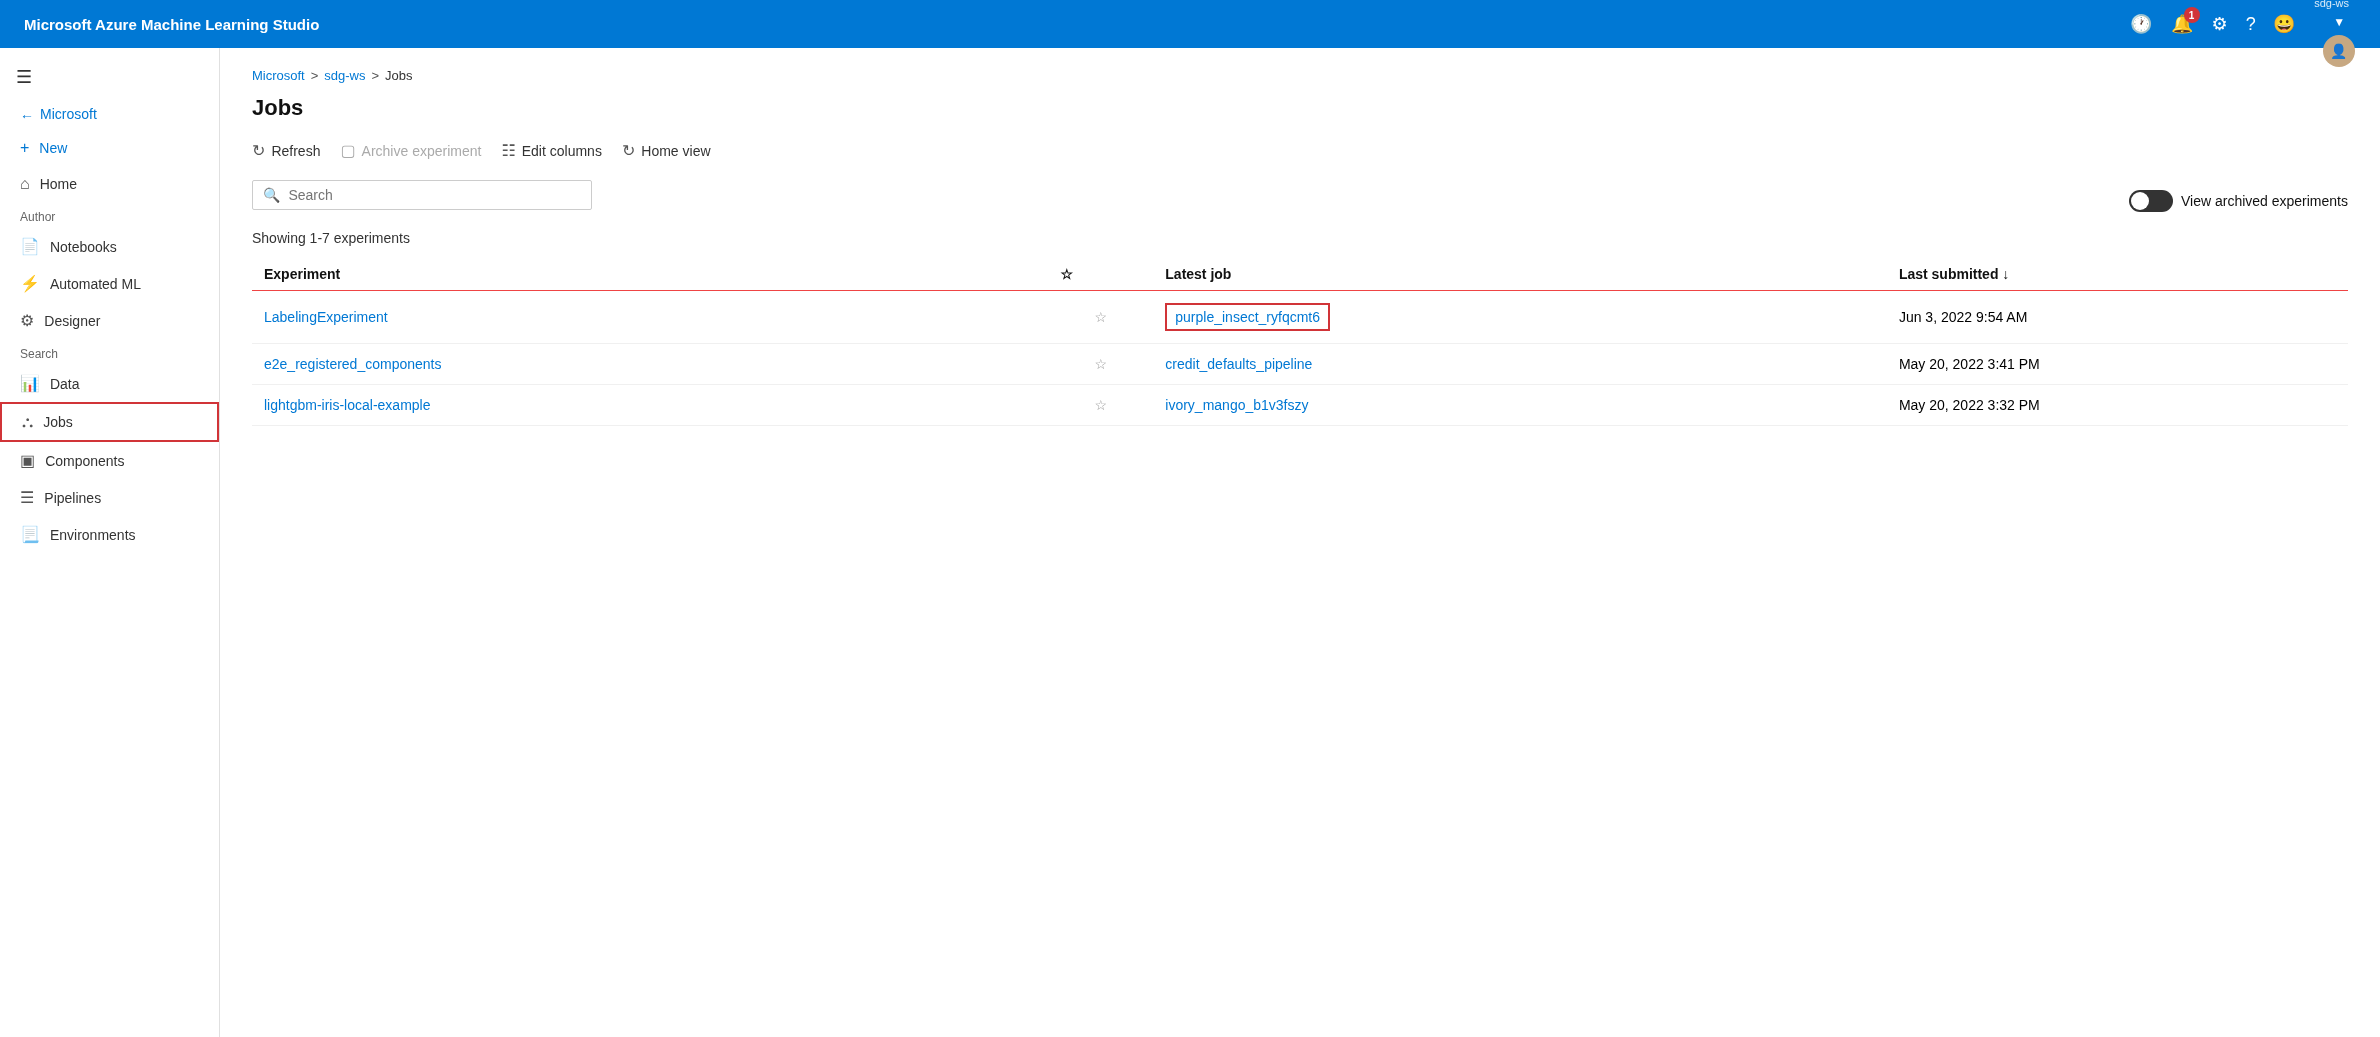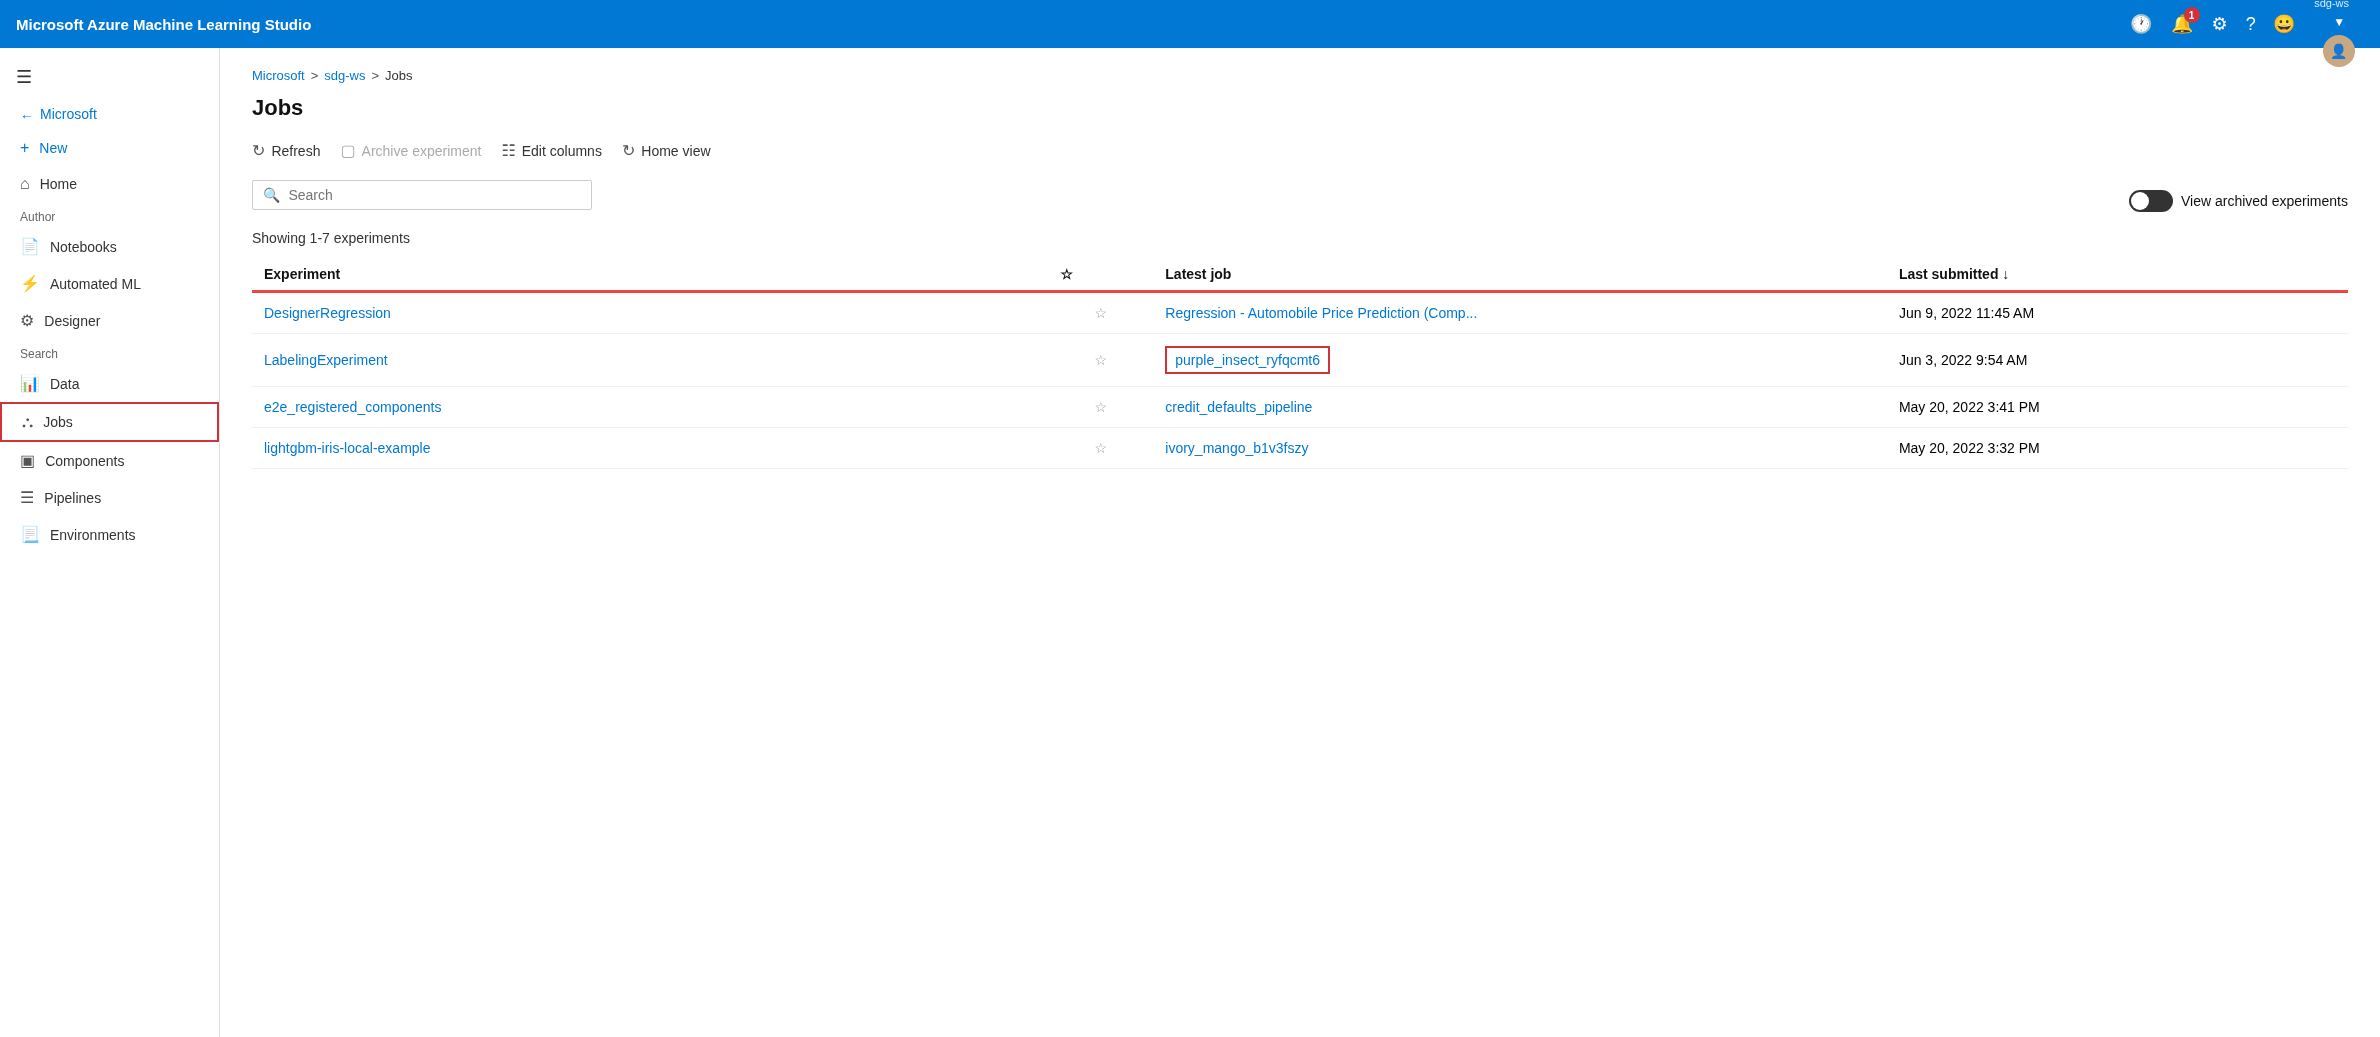--- a/index.html
+++ b/index.html
@@ -11,21 +11,21 @@
       color: #fff;
       height: 48px;
       display: flex;
       align-items: center;
       padding: 0 16px;
       justify-content: space-between;
       position: fixed;
       top: 0; left: 0; right: 0;
       z-index: 100;
     }
-    .topbar-left { display: flex; align-items: flex-start; gap: 10px; }
+    .topbar-left { display: flex; align-items: flex-start; gap: 10px; margin-left: 8px; }
     .topbar-title { font-size: 15px; font-weight: 600; color: #fff; }
     .topbar-right { display: flex; align-items: center; gap: 18px; }
     .topbar-icon { color: #fff; cursor: pointer; font-size: 18px; position: relative; }
     .topbar-badge {
       position: absolute;
       top: -6px; right: -6px;
       background: #d13438;
       color: #fff;
       border-radius: 50%;
       font-size: 10px;
@@ -183,21 +183,21 @@
     .showing-count { font-size: 14px; color: #333; margin-bottom: 12px; }
 
     
     .table { width: 100%; border-collapse: collapse; }
     .table th {
       text-align: left;
       font-weight: 600;
       font-size: 14px;
       color: #111;
       padding: 8px 12px;
-      border-bottom: 3px solid #ef4444;
+      border-bottom: 1px solid #ef4444;
     }
     .table td {
       padding: 12px 12px;
       border-bottom: 1px solid #f0f0f0;
       font-size: 14px;
       vertical-align: middle;
     }
     .link-cell { color: #0078d4; cursor: pointer; text-decoration: none; }
     .th-sort { display: flex; align-items: flex-start; gap: 4px; }
     .star-col { width: 40px; text-align: center; color: #999; cursor: pointer; }
@@ -364,26 +364,20 @@
             <span>Latest job</span>
           </th>
           <th class="col-submitted">
             <div class="th-sort">
               <span>Last submitted ↓</span>
             </div>
           </th>
         </tr>
       </thead>
       <tbody id="table-body">
-      <tr>
-            <td><a class="link-cell">DesignerRegression</a></td>
-            <td class="star-col">☆</td>
-            <td><a class="link-cell">Regression - Automobile Price Prediction (Comp...</a></td>
-            <td>Jun 9, 2022 11:45 AM</td>
-          </tr>
           <tr>
             <td><a class="link-cell">LabelingExperiment</a></td>
             <td class="star-col">☆</td>
             <td><span class="highlighted-cell">purple_insect_ryfqcmt6</span></td>
             <td>Jun 3, 2022 9:54 AM</td>
           </tr>
           <tr>
             <td><a class="link-cell">e2e_registered_components</a></td>
             <td class="star-col">☆</td>
             <td><a class="link-cell">credit_defaults_pipeline</a></td>

